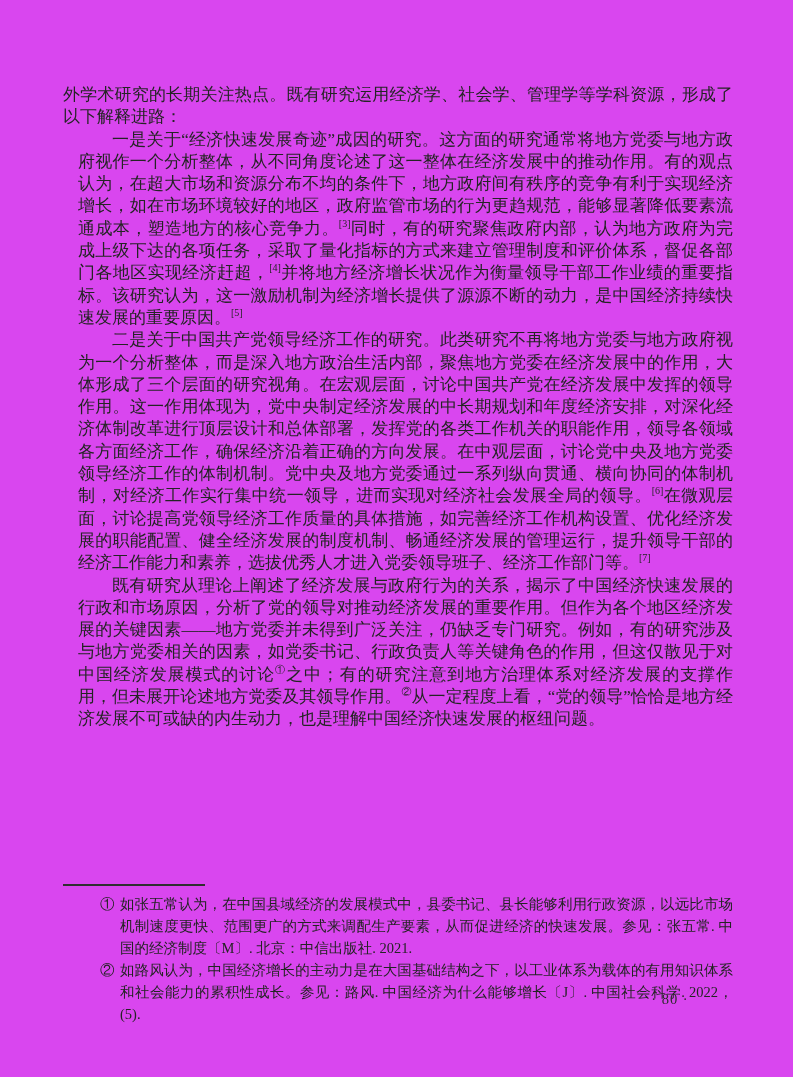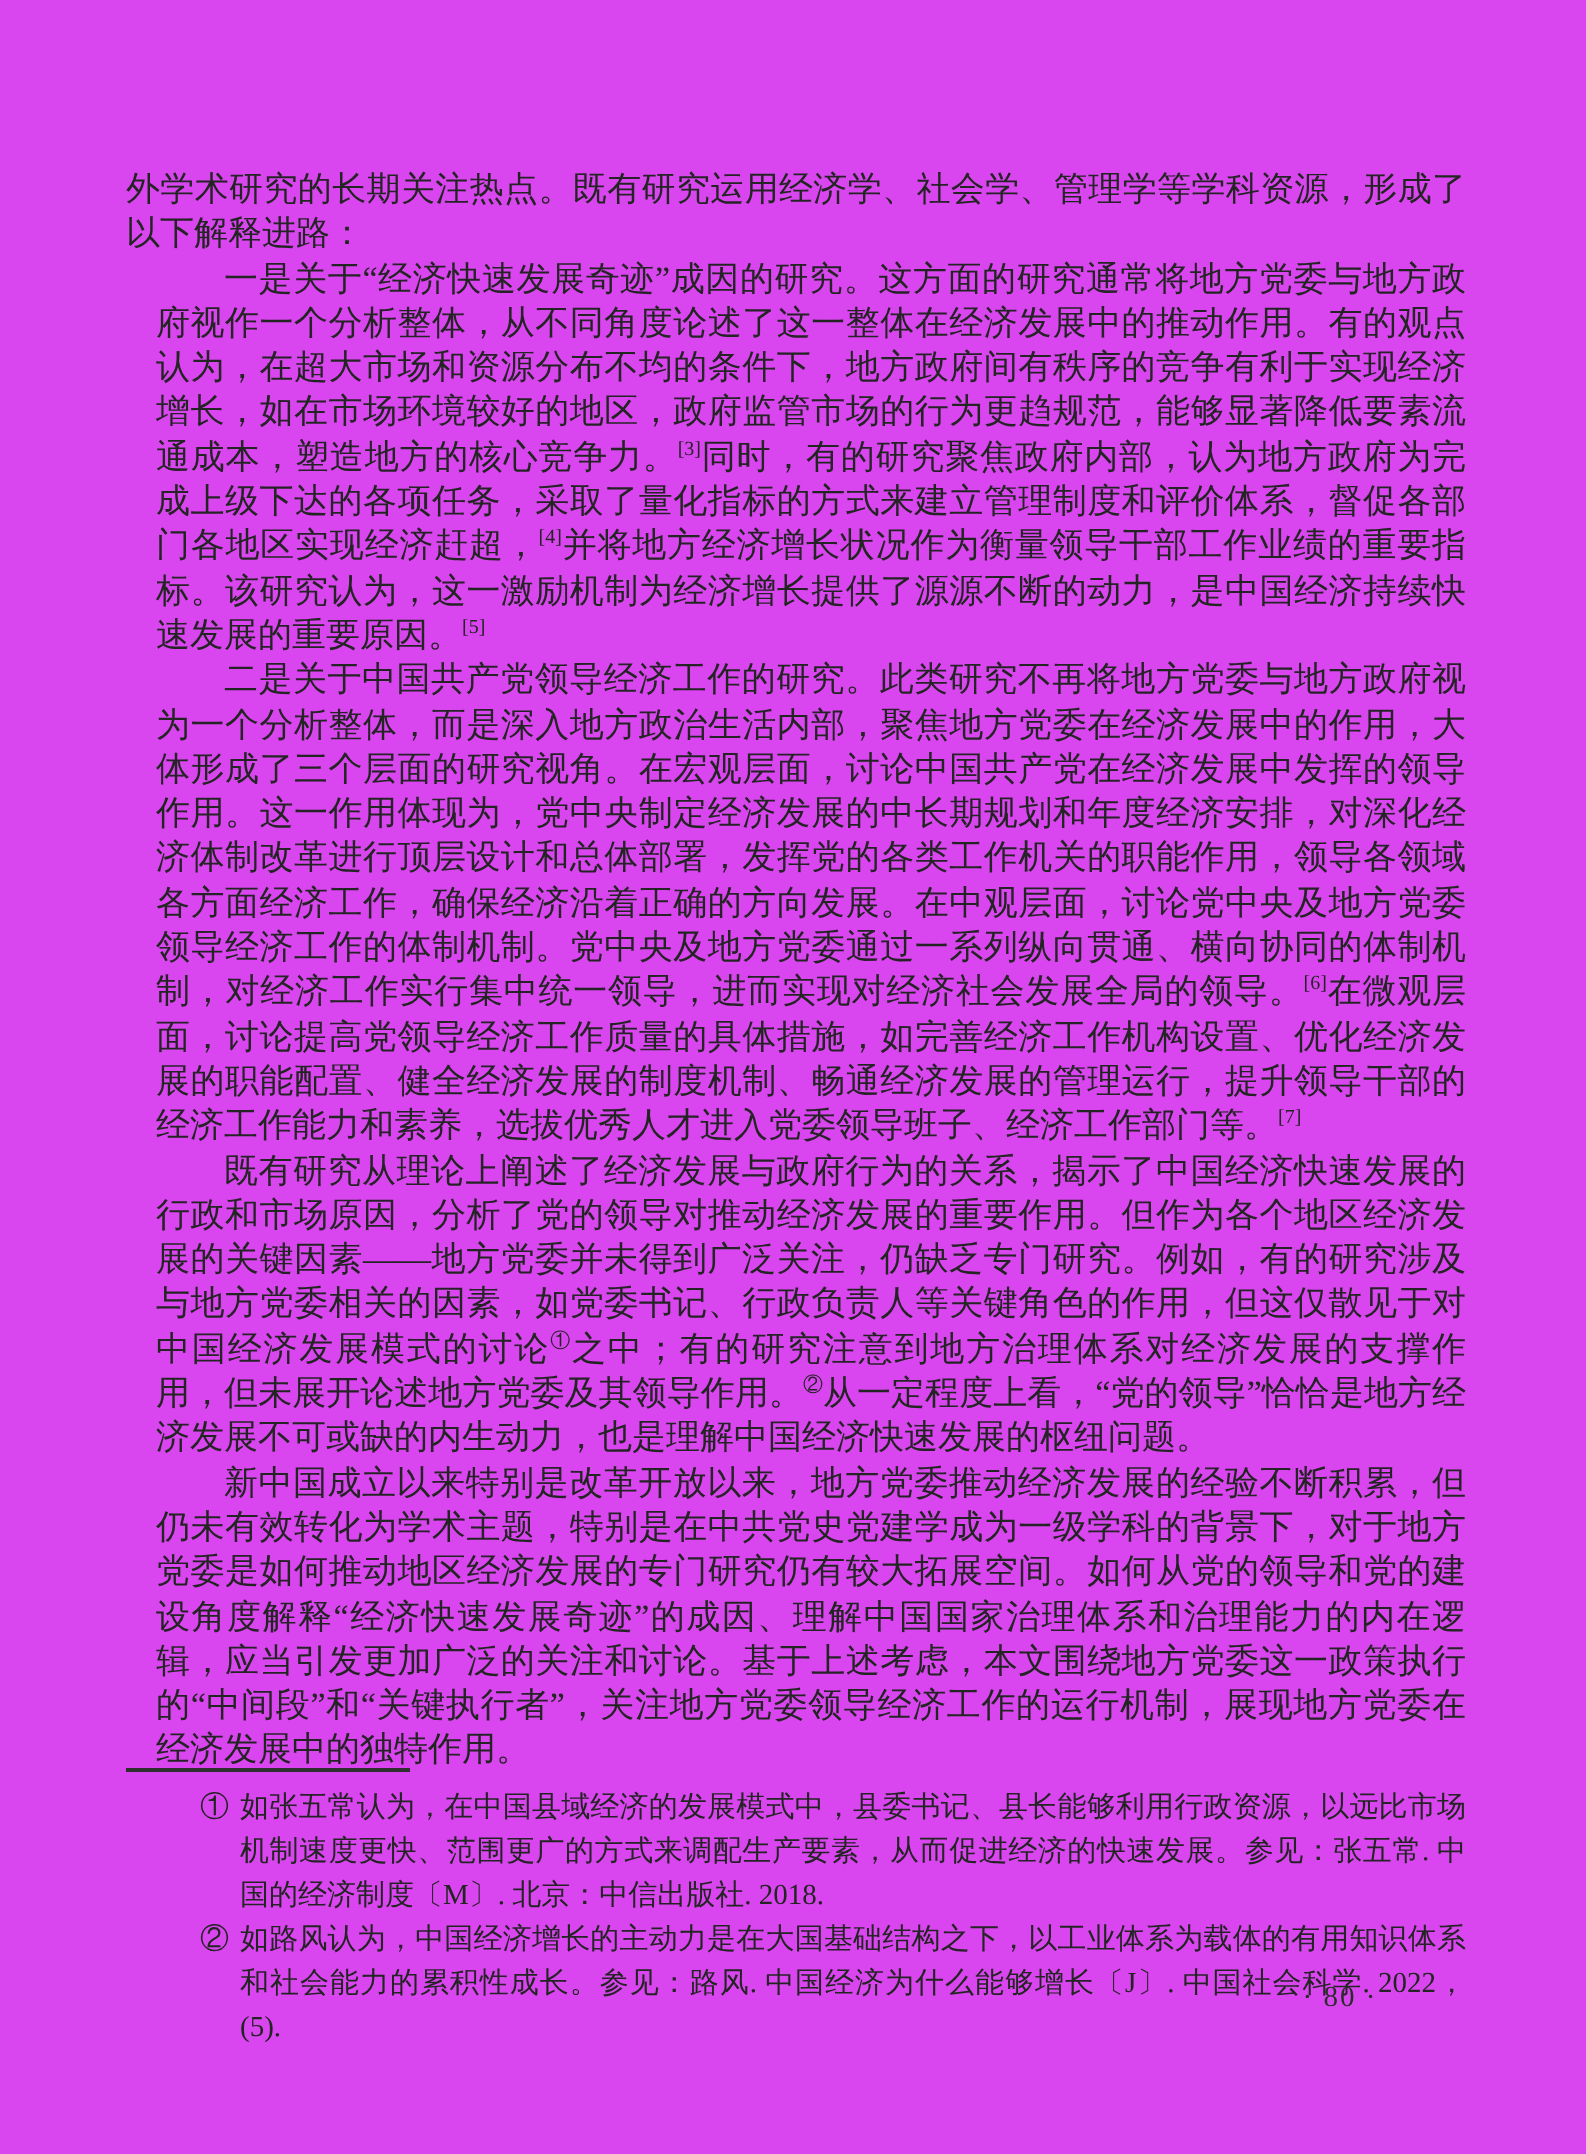--- a/index.html
+++ b/index.html
@@ -79,27 +79,26 @@
 </style>
 </head>
 <body>
 
 <div class="page" style="background: #d946ef; color: rgb(36, 36, 36); padding-left: 13px;">
   <div class="body-text">
       <p>外学术研究的长期关注热点。既有研究运用经济学、社会学、管理学等学科资源，形成了以下解释进路：</p>
       <p class="indent">一是关于“经济快速发展奇迹”成因的研究。这方面的研究通常将地方党委与地方政府视作一个分析整体，从不同角度论述了这一整体在经济发展中的推动作用。有的观点认为，在超大市场和资源分布不均的条件下，地方政府间有秩序的竞争有利于实现经济增长，如在市场环境较好的地区，政府监管市场的行为更趋规范，能够显著降低要素流通成本，塑造地方的核心竞争力。<sup class="fn-ref">[3]</sup>同时，有的研究聚焦政府内部，认为地方政府为完成上级下达的各项任务，采取了量化指标的方式来建立管理制度和评价体系，督促各部门各地区实现经济赶超，<sup class="fn-ref">[4]</sup>并将地方经济增长状况作为衡量领导干部工作业绩的重要指标。该研究认为，这一激励机制为经济增长提供了源源不断的动力，是中国经济持续快速发展的重要原因。<sup class="fn-ref">[5]</sup></p>
       <p class="indent">二是关于中国共产党领导经济工作的研究。此类研究不再将地方党委与地方政府视为一个分析整体，而是深入地方政治生活内部，聚焦地方党委在经济发展中的作用，大体形成了三个层面的研究视角。在宏观层面，讨论中国共产党在经济发展中发挥的领导作用。这一作用体现为，党中央制定经济发展的中长期规划和年度经济安排，对深化经济体制改革进行顶层设计和总体部署，发挥党的各类工作机关的职能作用，领导各领域各方面经济工作，确保经济沿着正确的方向发展。在中观层面，讨论党中央及地方党委领导经济工作的体制机制。党中央及地方党委通过一系列纵向贯通、横向协同的体制机制，对经济工作实行集中统一领导，进而实现对经济社会发展全局的领导。<sup class="fn-ref">[6]</sup>在微观层面，讨论提高党领导经济工作质量的具体措施，如完善经济工作机构设置、优化经济发展的职能配置、健全经济发展的制度机制、畅通经济发展的管理运行，提升领导干部的经济工作能力和素养，选拔优秀人才进入党委领导班子、经济工作部门等。<sup class="fn-ref">[7]</sup></p>
       <p class="indent">既有研究从理论上阐述了经济发展与政府行为的关系，揭示了中国经济快速发展的行政和市场原因，分析了党的领导对推动经济发展的重要作用。但作为各个地区经济发展的关键因素——地方党委并未得到广泛关注，仍缺乏专门研究。例如，有的研究涉及与地方党委相关的因素，如党委书记、行政负责人等关键角色的作用，但这仅散见于对中国经济发展模式的讨论<sup class="fn-ref">①</sup>之中；有的研究注意到地方治理体系对经济发展的支撑作用，但未展开论述地方党委及其领导作用。<sup class="fn-ref">②</sup>从一定程度上看，“党的领导”恰恰是地方经济发展不可或缺的内生动力，也是理解中国经济快速发展的枢纽问题。</p>
-      <p class="indent">新中国成立以来特别是改革开放以来，地方党委推动经济发展的经验不断积累，但仍未有效转化为学术主题，特别是在中共党史党建学成为一级学科的背景下，对于地方党委是如何推动地区经济发展的专门研究仍有较大拓展空间。如何从党的领导和党的建设角度解释“经济快速发展奇迹”的成因、理解中国国家治理体系和治理能力的内在逻辑，应当引发更加广泛的关注和讨论。基于上述考虑，本文围绕地方党委这一政策执行的“中间段”和“关键执行者”，关注地方党委领导经济工作的运行机制，展现地方党委在经济发展中的独特作用。</p>
     </div>
   <div class="footnote-sep"></div>
   <div class="footnotes">
       <div class="fn-item">
         <span class="fn-marker">①</span>
-        <span class="fn-text">如张五常认为，在中国县域经济的发展模式中，县委书记、县长能够利用行政资源，以远比市场机制速度更快、范围更广的方式来调配生产要素，从而促进经济的快速发展。参见：张五常. 中国的经济制度〔M〕. 北京：中信出版社. 2018.</span>
+        <span class="fn-text">如张五常认为，在中国县域经济的发展模式中，县委书记、县长能够利用行政资源，以远比市场机制速度更快、范围更广的方式来调配生产要素，从而促进经济的快速发展。参见：张五常. 中国的经济制度〔M〕. 北京：中信出版社. 2021.</span>
       </div>
       <div class="fn-item">
         <span class="fn-marker">②</span>
         <span class="fn-text">如路风认为，中国经济增长的主动力是在大国基础结构之下，以工业体系为载体的有用知识体系和社会能力的累积性成长。参见：路风. 中国经济为什么能够增长〔J〕. 中国社会科学. 2022，(5).</span>
       </div>
     </div>
   <div class="page-number">· 80 ·</div>
 </div>
 
 </body></html>

